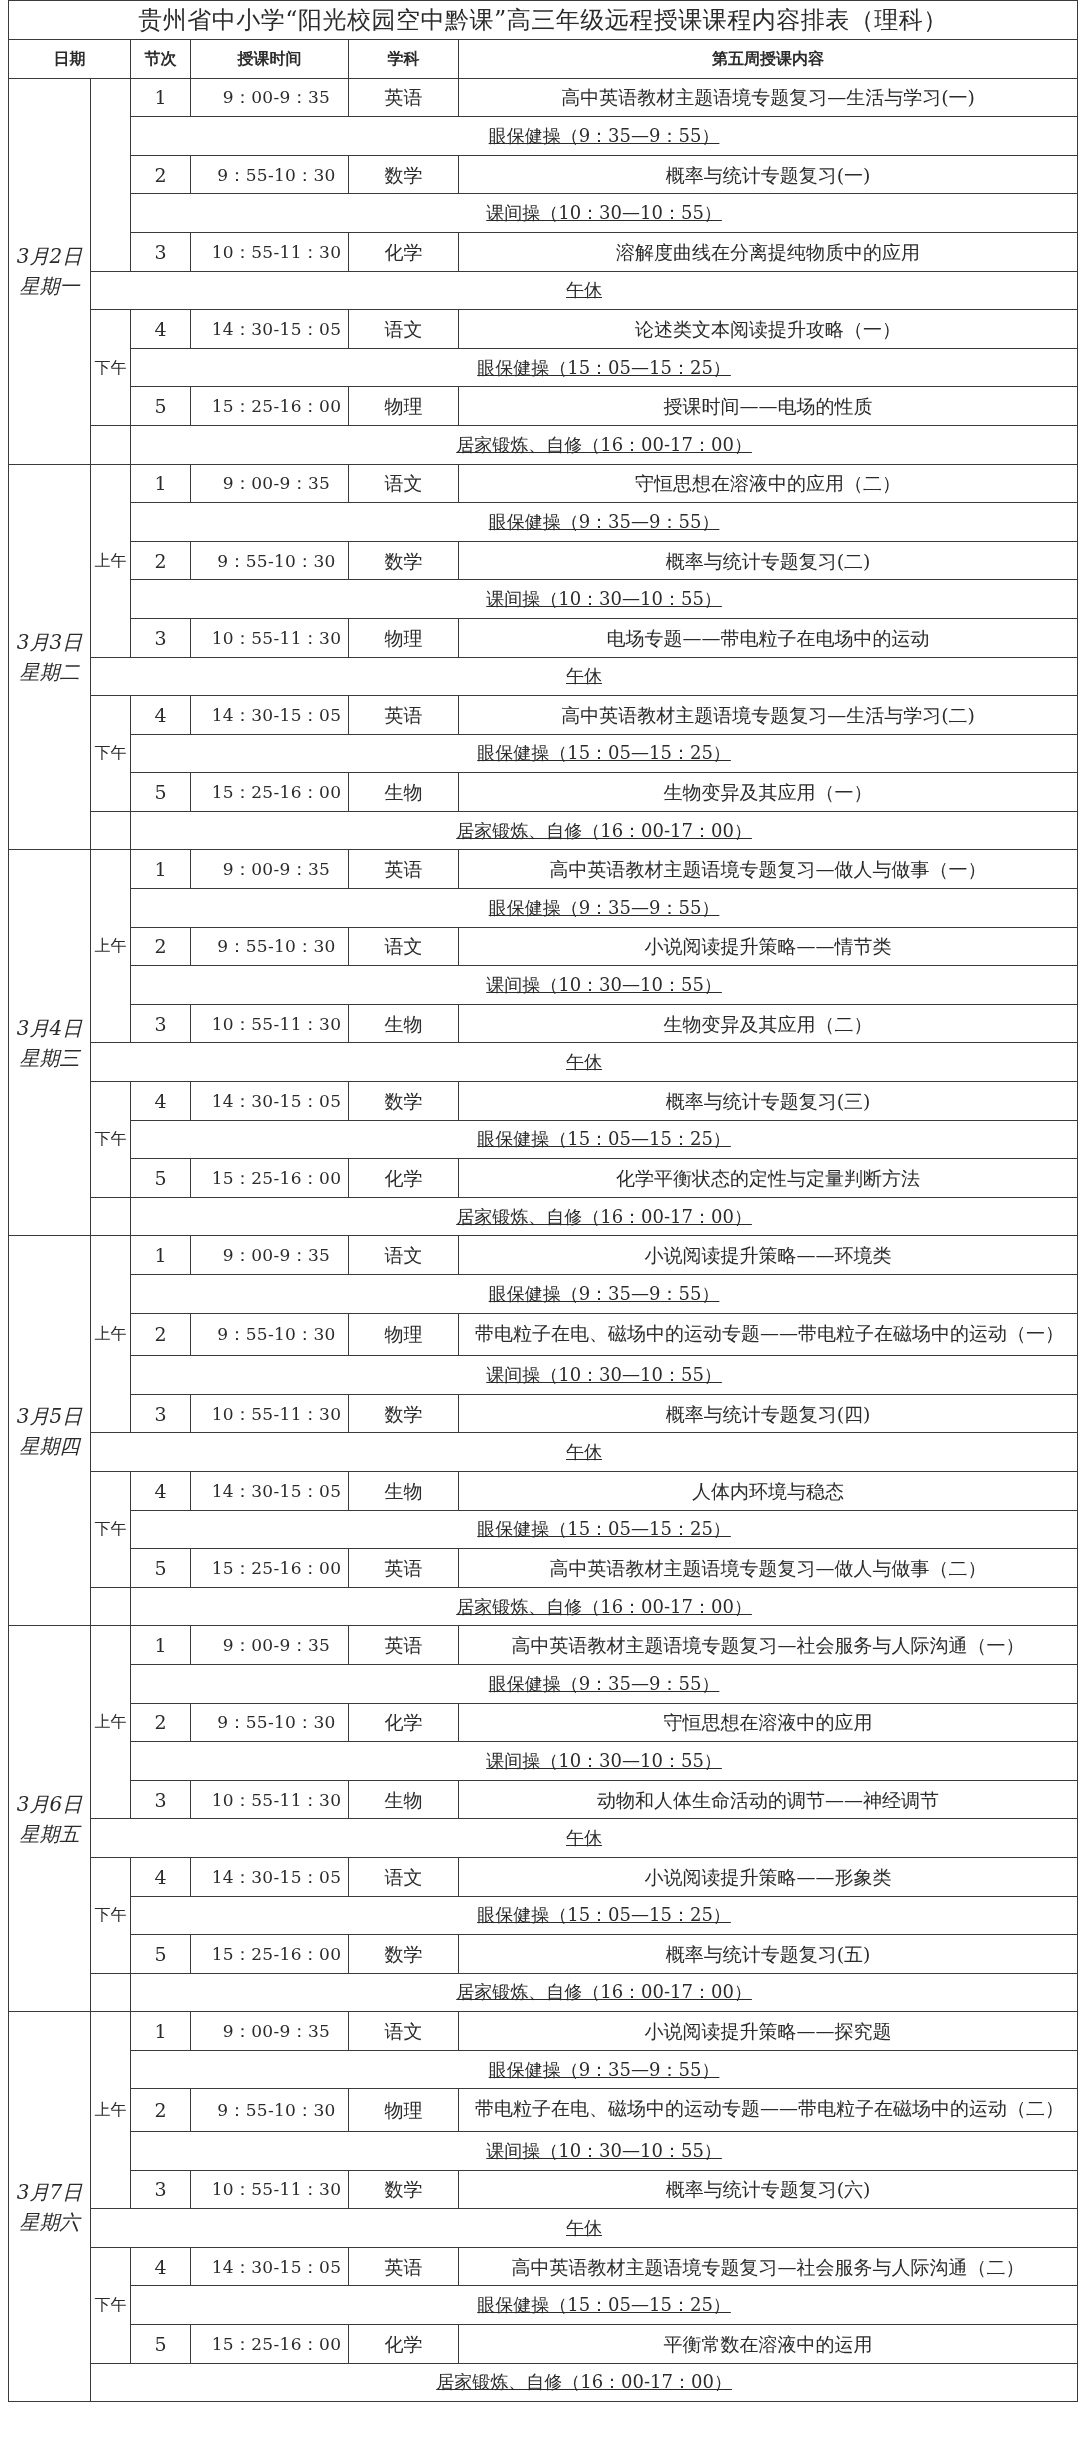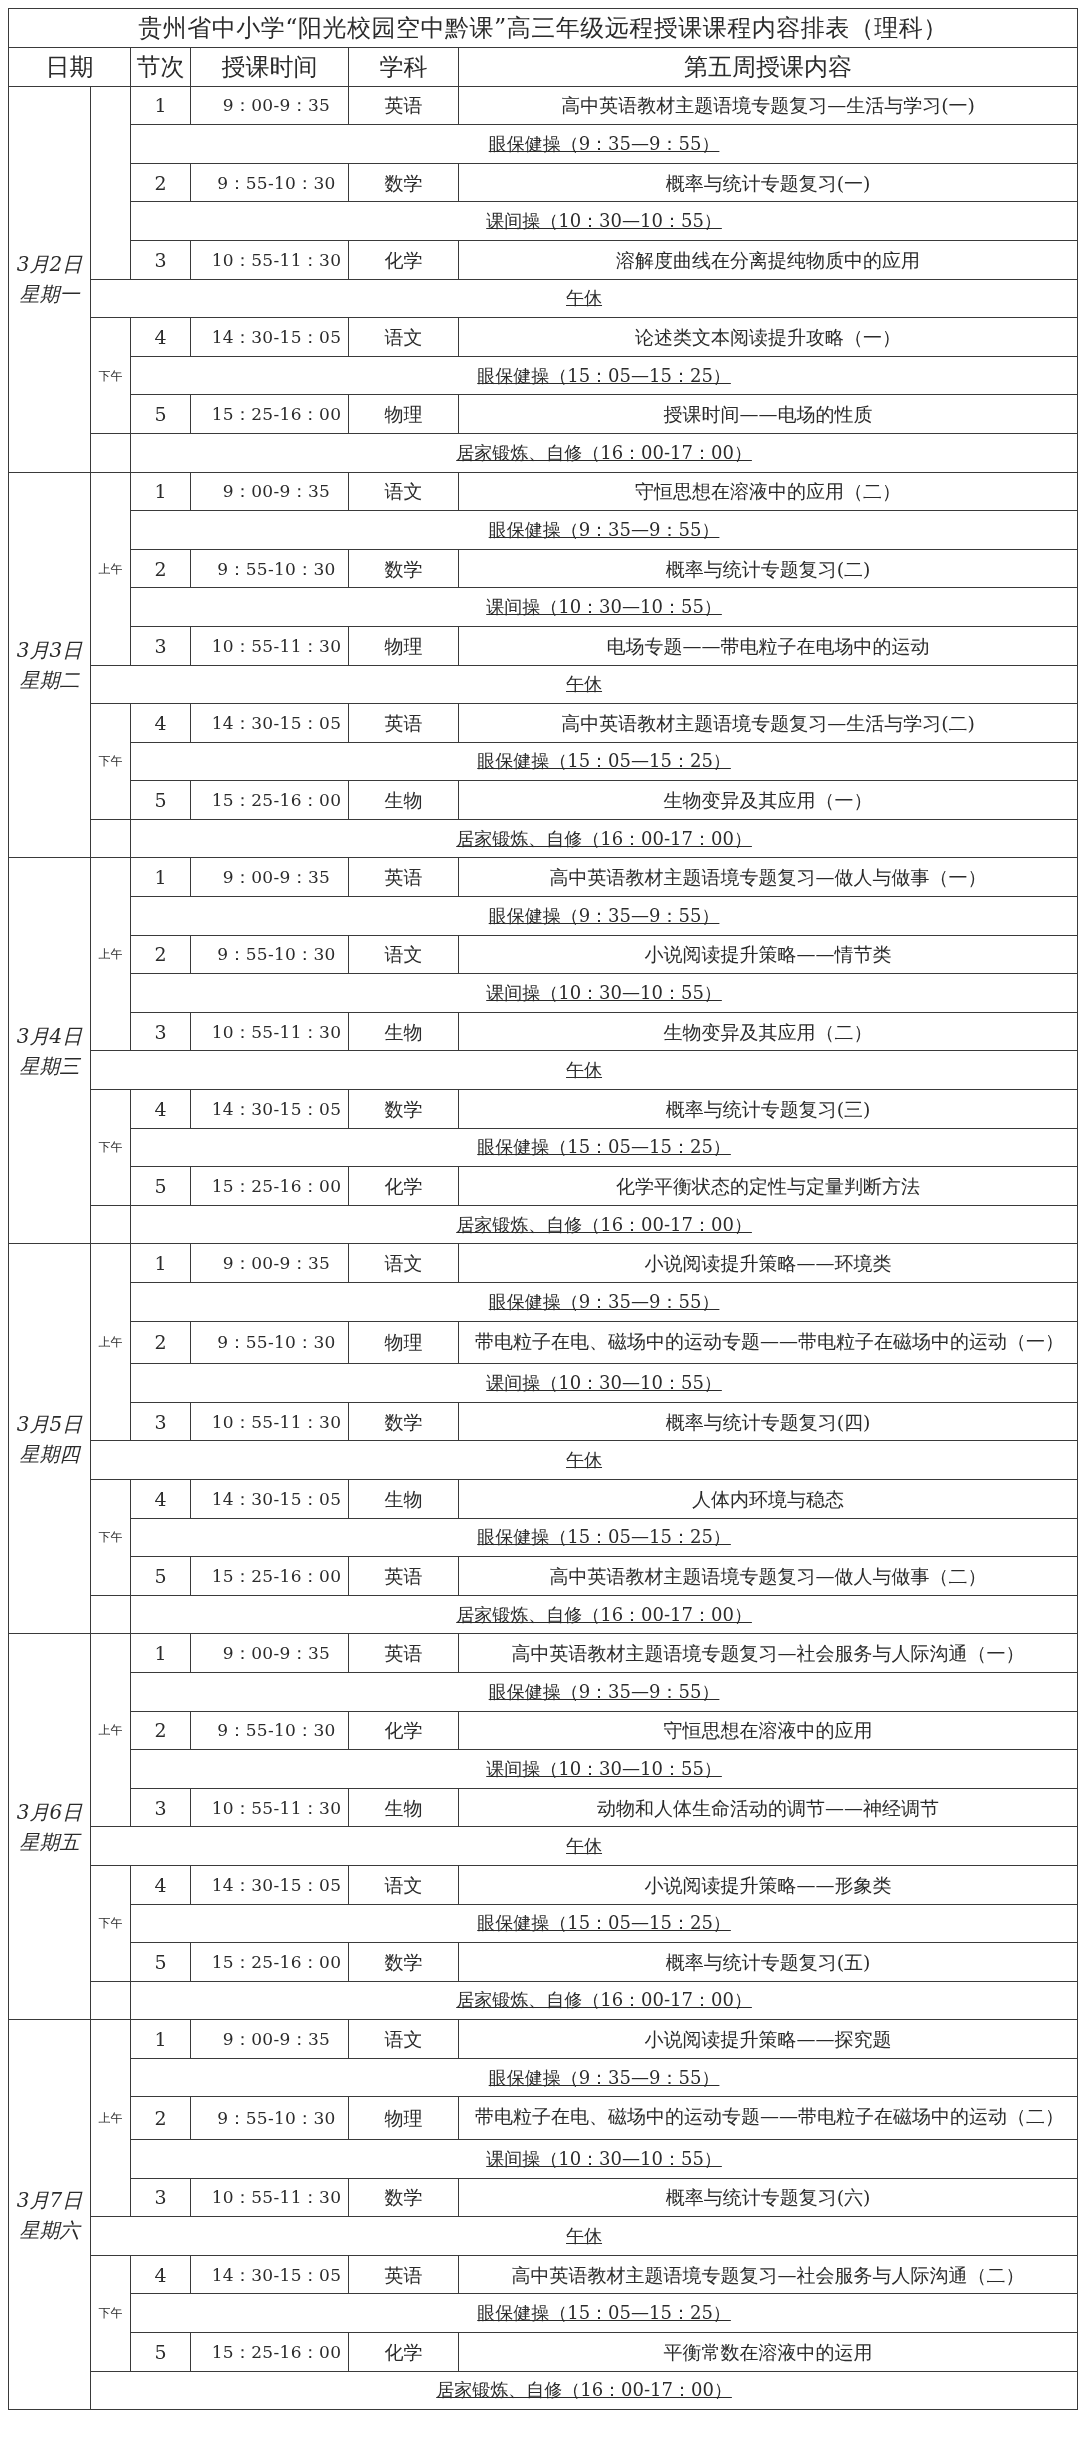--- a/index.html
+++ b/index.html
@@ -1,25 +1,25 @@
 <!DOCTYPE html>
 <html><head>
 <meta charset="utf-8">
 <style>
   html, body { margin: 0; padding: 0; background: #ffffff; }
   body { width: 1080px; height: 2450px; position: relative; overflow: hidden;
          font-family: "DejaVu Serif", "Liberation Serif", serif; color: #2b2b2b; }
-  #sheet { position: absolute; left: 8px; top: 8px; width: 1069px; }
+  #sheet { position: absolute; left: 8px; top: 0; width: 1069px; }
   table { border-collapse: collapse; table-layout: fixed; width: 1069px; }
   td { border: 1.6px solid #3a3a3a; padding: 0; text-align: center; vertical-align: middle;
        height: 37.6px; font-size: 19px; line-height: 22px; overflow: hidden; white-space: nowrap; }
   td.title { height: 38px; font-size: 24px; letter-spacing: 0.5px; }
-  td.hdr { font-size: 24px; }
+  td.hdr { font-size: 16px; font-weight: bold; }
   td.date { font-size: 20px; line-height: 30px; white-space: normal; font-style: italic; }
-  td.half { font-size: 12px; line-height: 30px; white-space: normal; }
+  td.half { font-size: 16px; line-height: 30px; white-space: normal; }
   td.num { font-size: 19px; }
   td.time { font-size: 17px; letter-spacing: 0.3px; padding-left: 14px; }
   td.subj { font-size: 19px; margin-left: 36px; }
   td.content { font-size: 19px; }
   td.clip { white-space: normal; text-align: left; vertical-align: top; line-height: 30px; padding-left: 16px; padding-top: 4px; }
   td.clip .inner { display: block; height: 37px; overflow: hidden; }
   td.span { font-size: 18px; text-decoration: underline; }
 </style>
 </head>
 <body>

